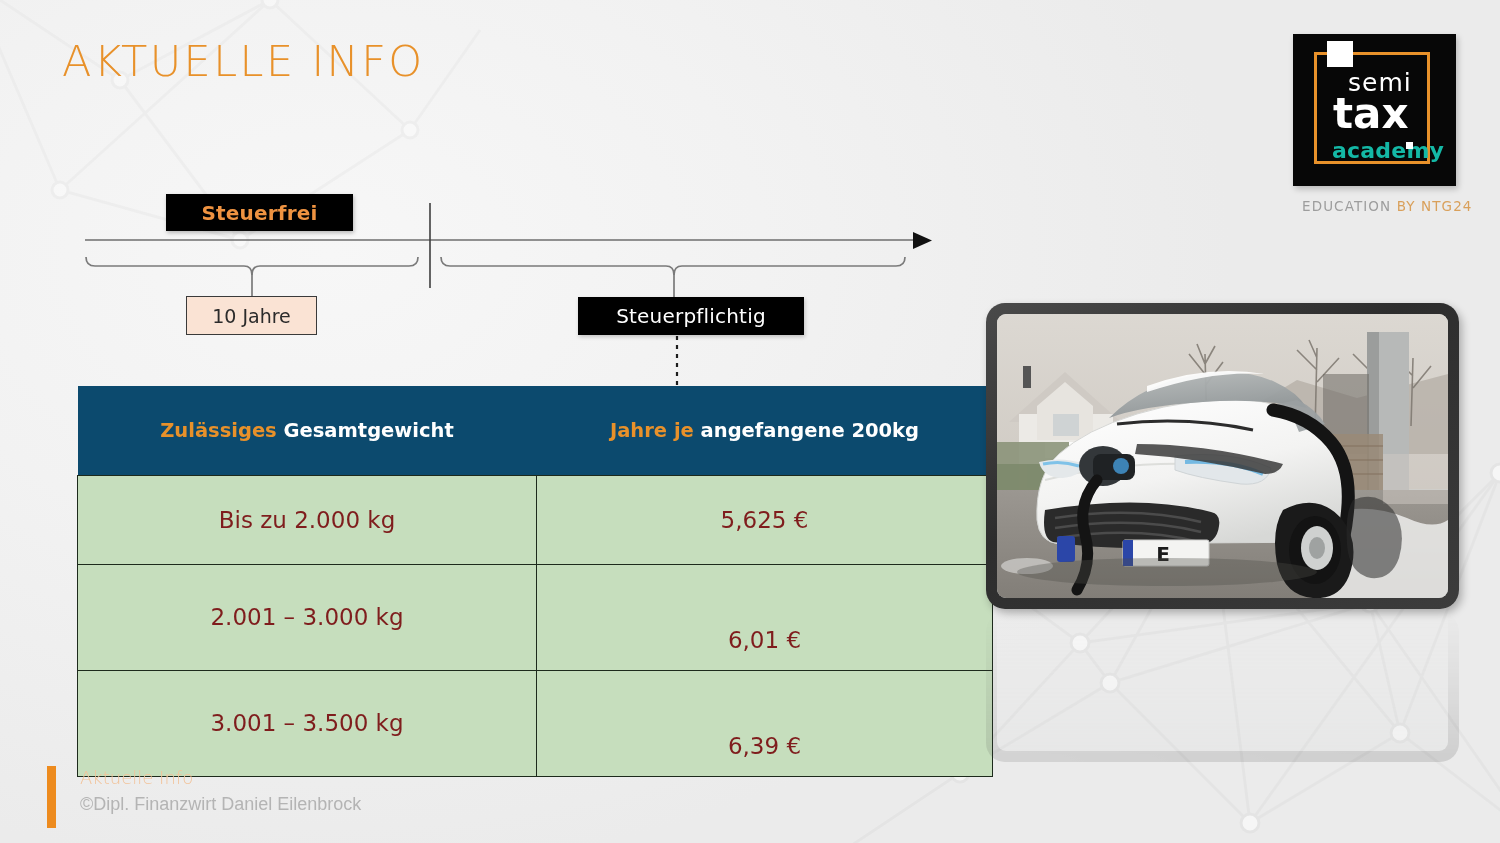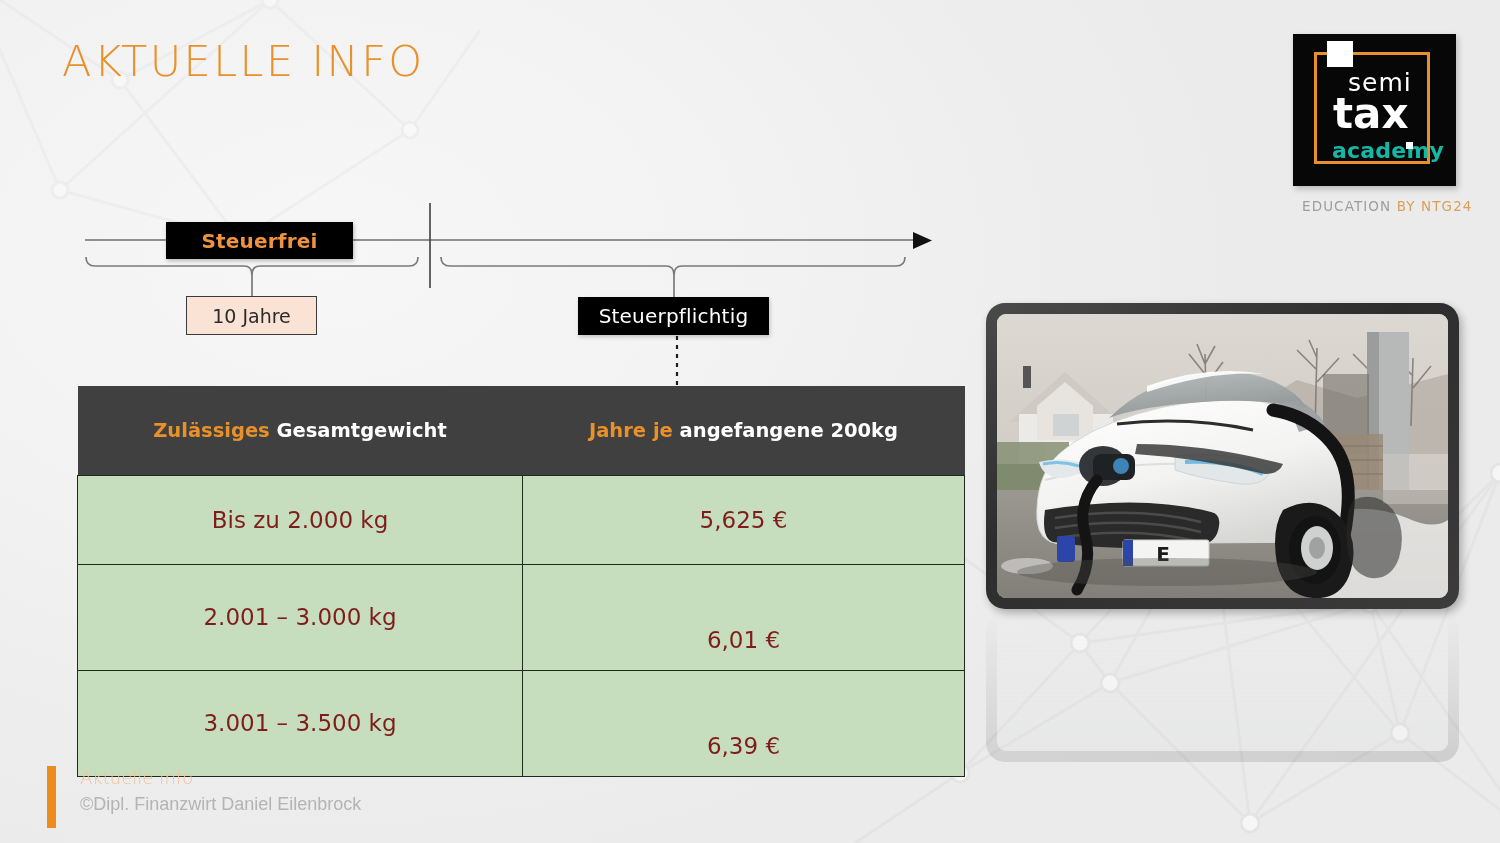--- a/index.html
+++ b/index.html
@@ -152,21 +152,20 @@
     position: absolute;
     left: 166px;
     top: 194px;
     width: 187px;
     height: 37px;
     background: #000000;
     display: flex;
     align-items: center;
     justify-content: center;
     box-shadow: 1px 2px 4px rgba(0,0,0,0.25);
-    margin-top: 28px;
   }
   .tl-steuerfrei span {
     font-family: "DejaVu Sans", sans-serif;
     font-size: 20px;
     font-weight: 700;
     color: #ef9341;
     letter-spacing: 0.2px;
   }
 
   .tl-svg {
@@ -195,21 +194,21 @@
     font-family: "DejaVu Sans", sans-serif;
     font-size: 19px;
     font-weight: 400;
     color: #2b2b2b;
   }
 
   .tl-pflichtig {
     position: absolute;
     left: 578px;
     top: 297px;
-    width: 191px;
+    width: 226px;
     height: 38px;
     background: #000000;
     display: flex;
     align-items: center;
     justify-content: center;
     box-shadow: 1px 2px 4px rgba(0,0,0,0.2);
   }
   .tl-pflichtig span {
     font-family: "DejaVu Sans", sans-serif;
     font-size: 20px;
@@ -222,28 +221,28 @@
   .tbl {
     position: absolute;
     left: 77px;
     top: 386px;
     width: 855px;
     border-collapse: collapse;
     table-layout: fixed;
   }
   .tbl .th-row { height: 89px; background: #000000; }
   .tbl th {
-    background: #404040;
+    background: #0c4a6e;
     color: #ffffff;
     font-family: "DejaVu Sans", sans-serif;
     font-size: 19.5px;
     font-weight: 700;
     text-align: center;
     border: none;
-    padding: 8px;
+    padding: 15px;
   }
   .tbl th .accent { color: #e8912a; }
   .tbl td {
     background: #c6debd;
     border: 1.6px solid #1d2a1c;
     font-family: "DejaVu Sans", sans-serif;
     font-size: 23px;
     font-weight: 400;
     color: #7f1d1d;
     text-align: center;

